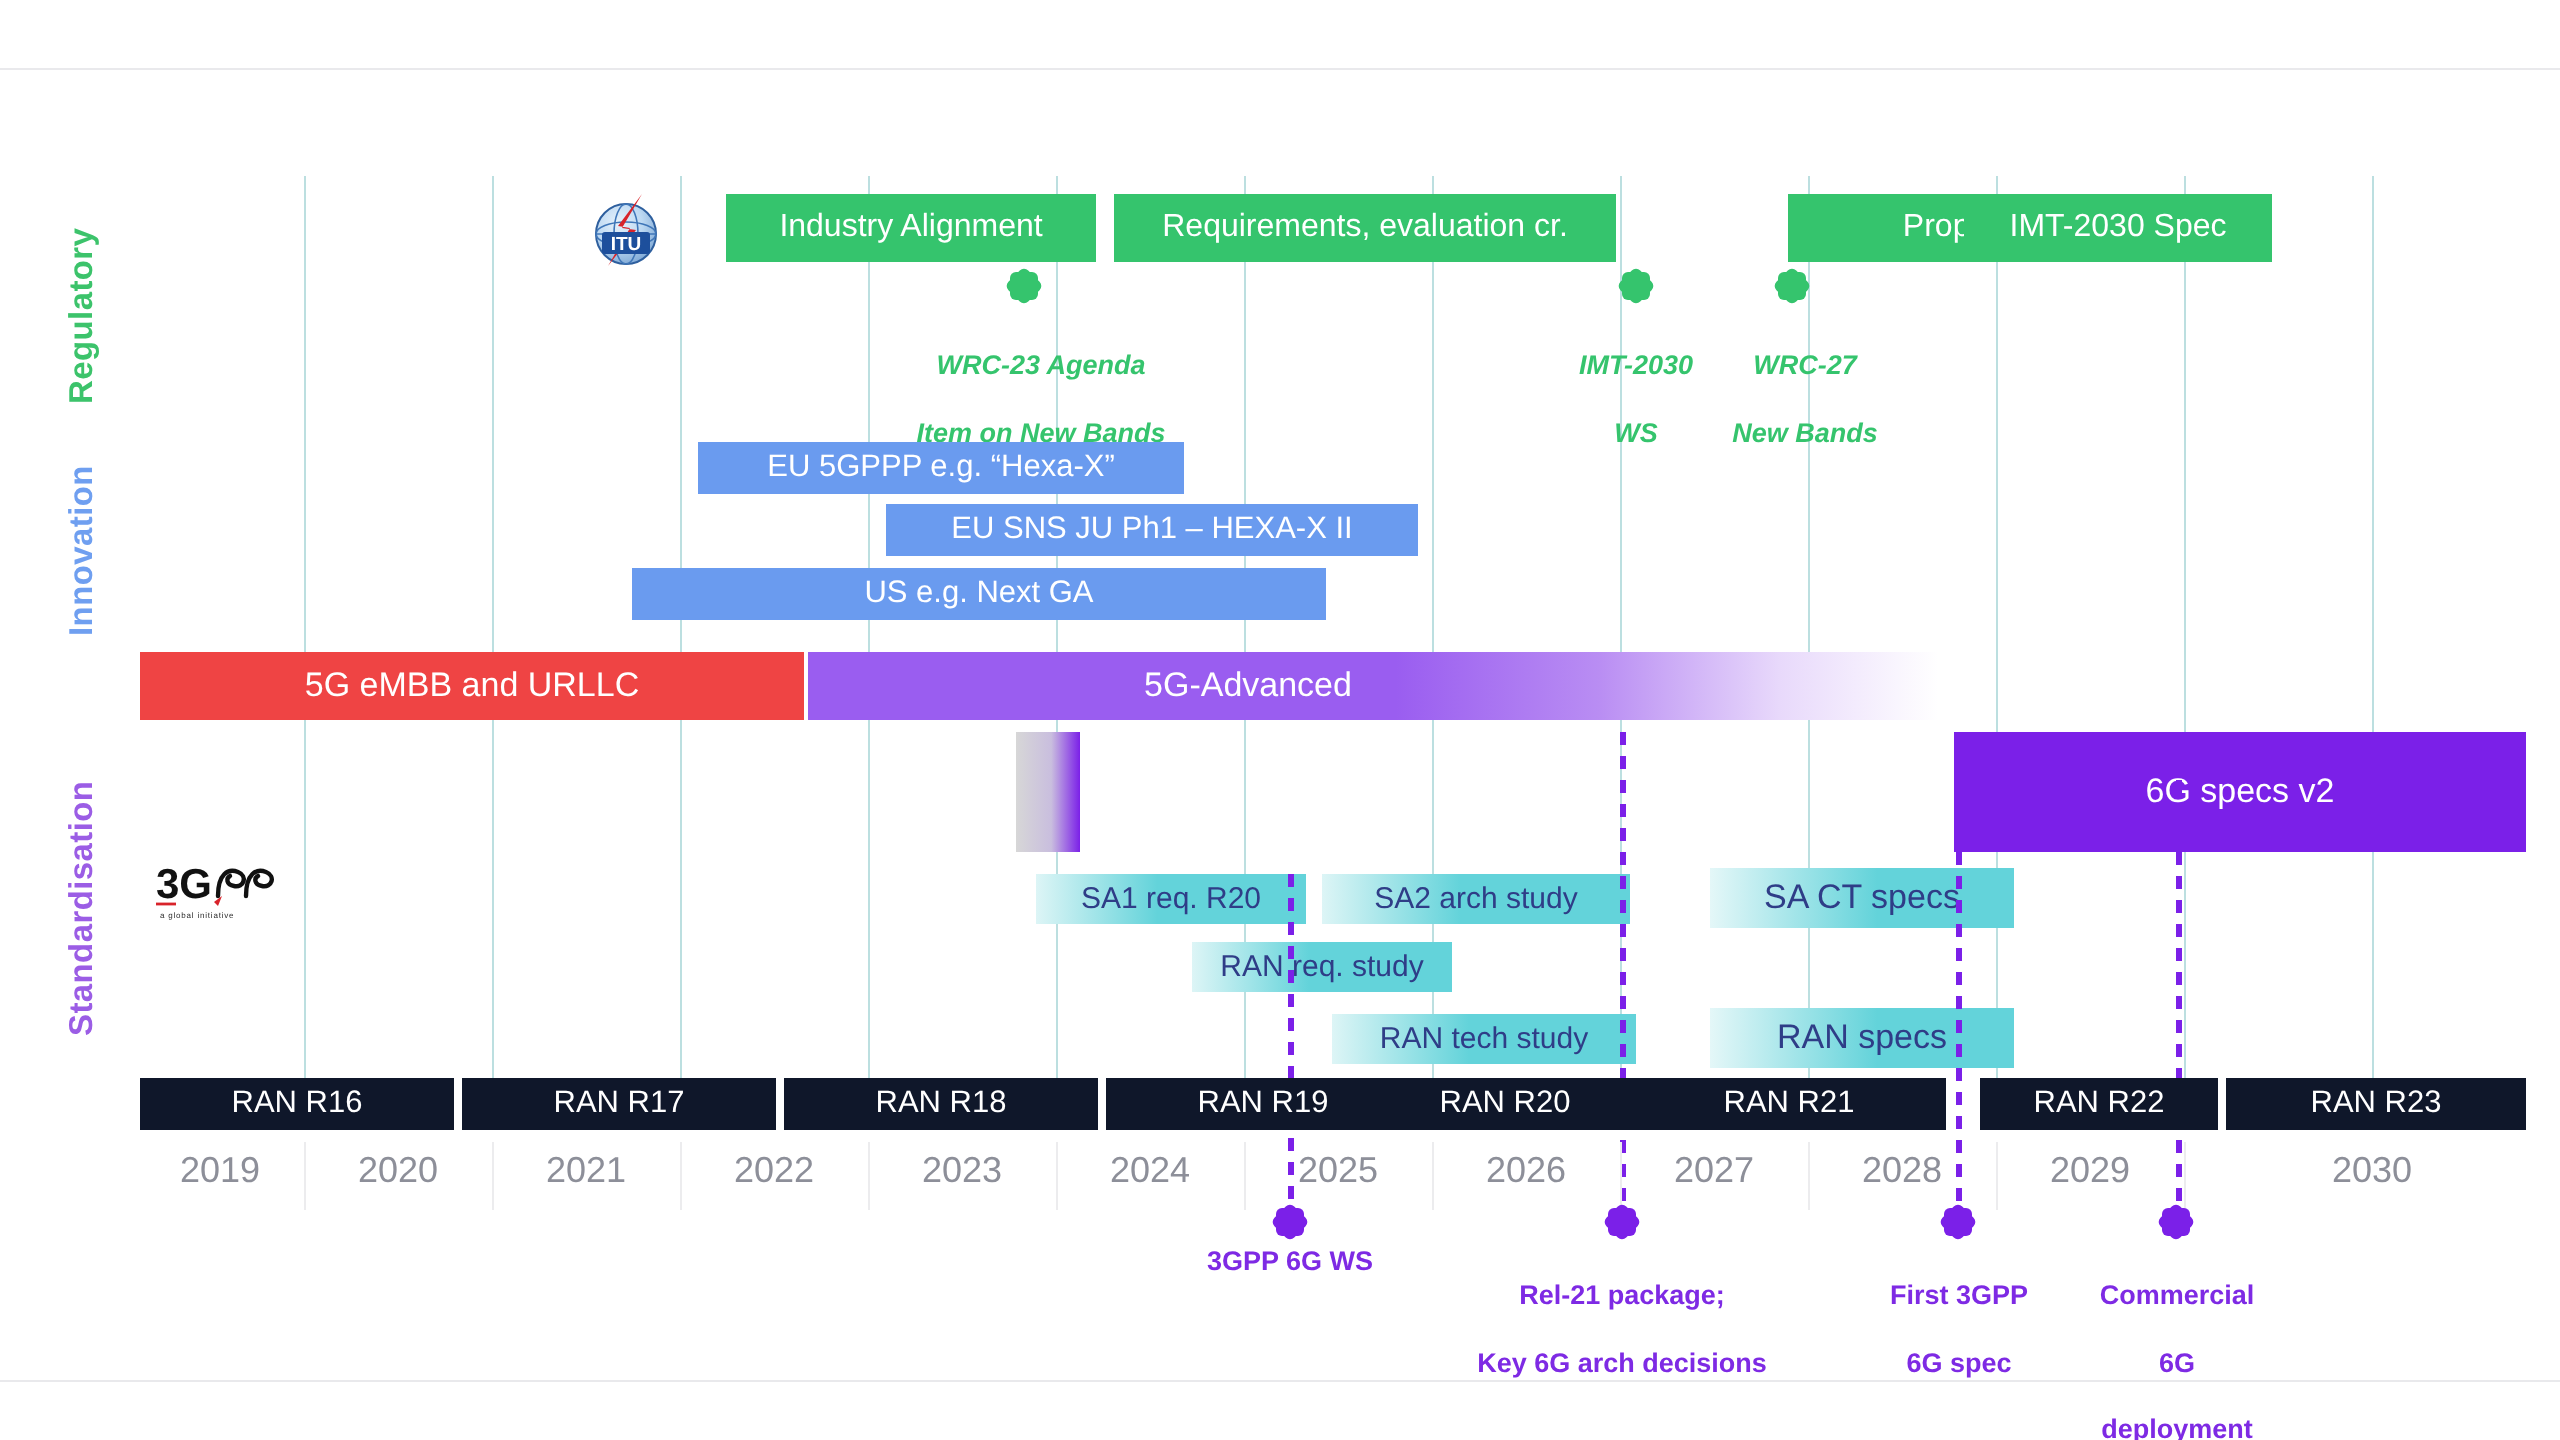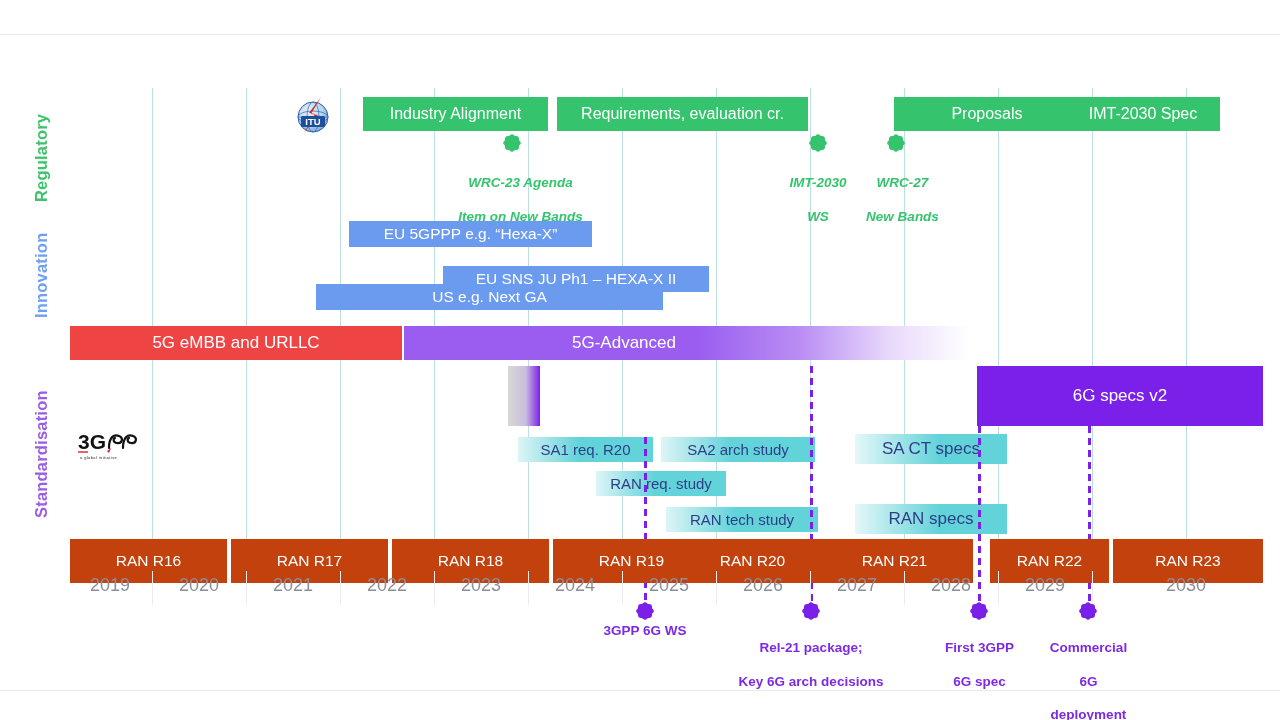--- a/index.html
+++ b/index.html
@@ -40,21 +40,21 @@
     display:flex;align-items:center;justify-content:center;
     color:#fff;
     box-sizing:border-box;
     white-space:nowrap;
     overflow:hidden;
   }
   .bar-green{background:#35c46d;height:34px;font-size:16px;font-weight:400;}
   .bar-blue{background:#6a9bef;height:26px;font-size:15.5px;font-weight:400;}
   .bar-purple-light{background:#ef4444;height:34px;font-size:17px;}
   .bar-purple-deep{background:#7b20e8;height:60px;font-size:17px;}
-  .bar-teal{background:#c2410c;height:44px;font-size:15.5px;color:#fff;}
+  .bar-teal{background:#0f172a;height:26px;font-size:15.5px;color:#fff;}
   .bar-cyan{
     height:25px;font-size:15px;color:#2f3d87;font-weight:400;
     display:flex;align-items:center;justify-content:center;
   }
   .cyan-fill{background:linear-gradient(to right,#ddf5f6 0%,#63d3da 45%,#63d3da 100%);}
   .cyan-fill-r{background:linear-gradient(to right,#e4f7f8 0%,#63d3da 55%,#63d3da 100%);margin-left:33px;}
 
   
   #bar-5g-advanced{
     background:linear-gradient(to right,#9a5df0 0%,#9a5df0 52%,#b98df3 70%,#e8d9fb 86%,#ffffff 100%);
@@ -157,42 +157,42 @@
       <line x1="7" y1="22" x2="37" y2="22" stroke="#3f76b8" stroke-width=".8"></line>
       <path d="M30 2 L18 18 L24 19 L13 38 L27 20 L20 19 Z" fill="#d8232a"></path>
       <rect x="10" y="21" width="24" height="11" rx="1.5" fill="#1d4f9c"></rect>
       <text x="22" y="30" font-family="Liberation Sans, sans-serif" font-size="9.5" font-weight="bold" fill="#ffffff" text-anchor="middle">ITU</text>
     </svg>
   </div>
 
   <div class="bar bar-green" style="left:363px;top:97px;width:185px">Industry Alignment</div>
   <div class="bar bar-green" style="left:557px;top:97px;width:251px">Requirements, evaluation cr.</div>
   <div class="bar bar-green" style="left:894px;top:97px;width:186px">Proposals</div>
-  <div class="bar bar-green" style="left:1066px;top:97px;width:154px">IMT-2030 Spec</div>
+  <div class="bar bar-green" style="left:982px;top:97px;width:154px">IMT-2030 Spec</div>
 
   <div class="marker m-green" style="left:505px;top:136px"></div>
   <div class="m-label m-label-green" style="left:452px;top:158px;width:137px">
     <span>WRC-23 Agenda</span><br>
     <span>Item on New Bands</span>
   </div>
 
   <div class="marker m-green" style="left:811px;top:136px"></div>
   <div class="m-label m-label-green" style="left:773px;top:158px;width:90px">
     <span>IMT-2030</span><br>
     <span>WS</span>
   </div>
 
   <div class="marker m-green" style="left:889px;top:136px"></div>
   <div class="m-label m-label-green" style="left:851px;top:158px;width:103px">
     <span>WRC-27</span><br>
     <span>New Bands</span>
   </div>
 
   <div class="bar bar-blue" style="left:349px;top:221px;width:243px">EU 5GPPP e.g. “Hexa-X”</div>
-  <div class="bar bar-blue" style="left:443px;top:266px;width:266px">EU SNS JU Ph1 – HEXA-X II</div>
+  <div class="bar bar-blue" style="left:443px;top:252px;width:266px">EU SNS JU Ph1 – HEXA-X II</div>
   <div class="bar bar-blue" style="left:316px;top:284px;width:347px">US e.g. Next GA</div>
 
   <div class="bar bar-purple-light" style="left:70px;top:326px;width:332px">5G eMBB and URLLC</div>
 
   <div class="bar" id="bar-5g-advanced" style="left:404px;top:326px;height:34px;width:565px">
     <span style="position:absolute;left:0;top:0;width:440px;height:34px;display:flex;align-items:center;justify-content:center;color:#fff;font-size:17px">5G-Advanced</span>
   </div>
 
   <div id="bar-6g-fade" style="left:508px;top:366px;width:32px;height:60px"></div>
 

